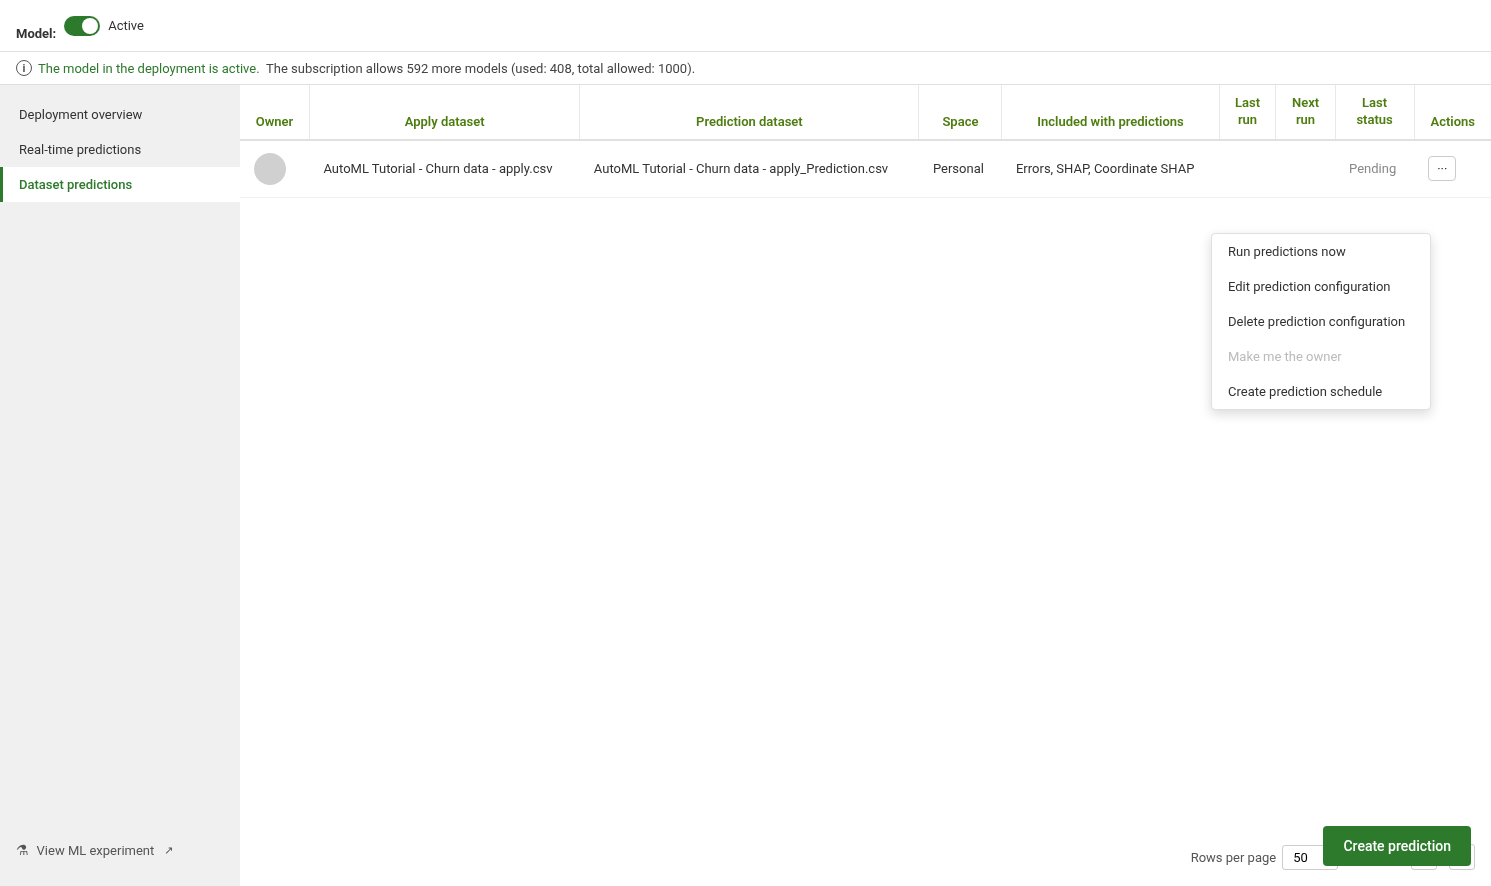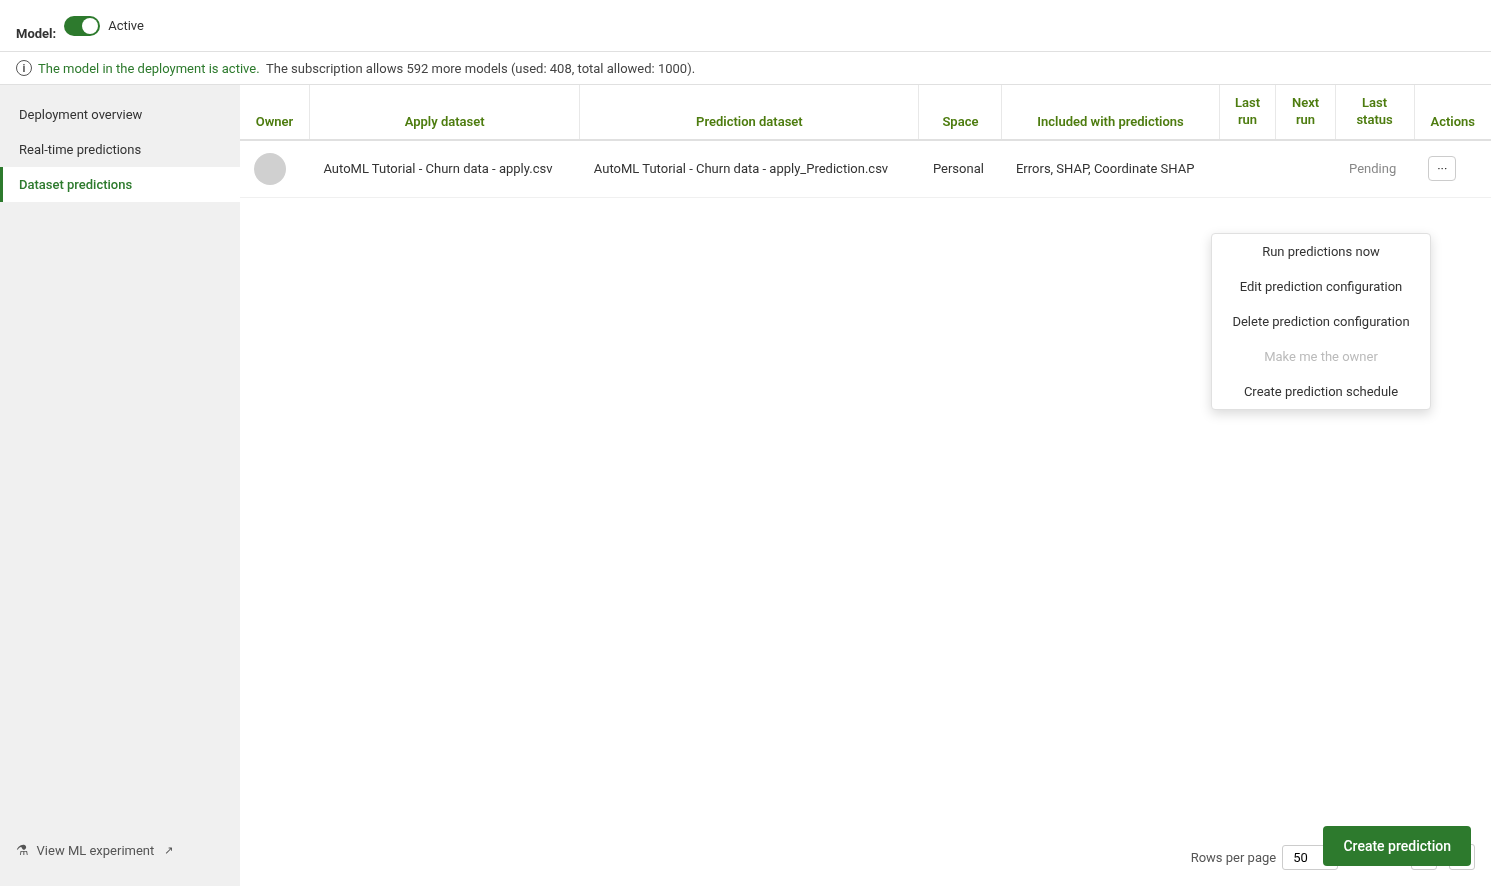--- a/index.html
+++ b/index.html
@@ -145,21 +145,20 @@
     .dropdown-menu {
       position: absolute;
       background: #fff;
       border: 1px solid #e0e0e0;
       box-shadow: 0 4px 12px rgba(0,0,0,0.15);
       border-radius: 4px;
       width: 220px;
       z-index: 100;
       top: 148px;
       right: 60px;
-      text-align: center;
     }
     .dropdown-item {
       padding: 10px 16px;
       cursor: pointer;
       color: #333;
       font-size: 13px;
     }
     .dropdown-item.disabled { color: #bbb; cursor: default; }
 
     .pagination-bar {

